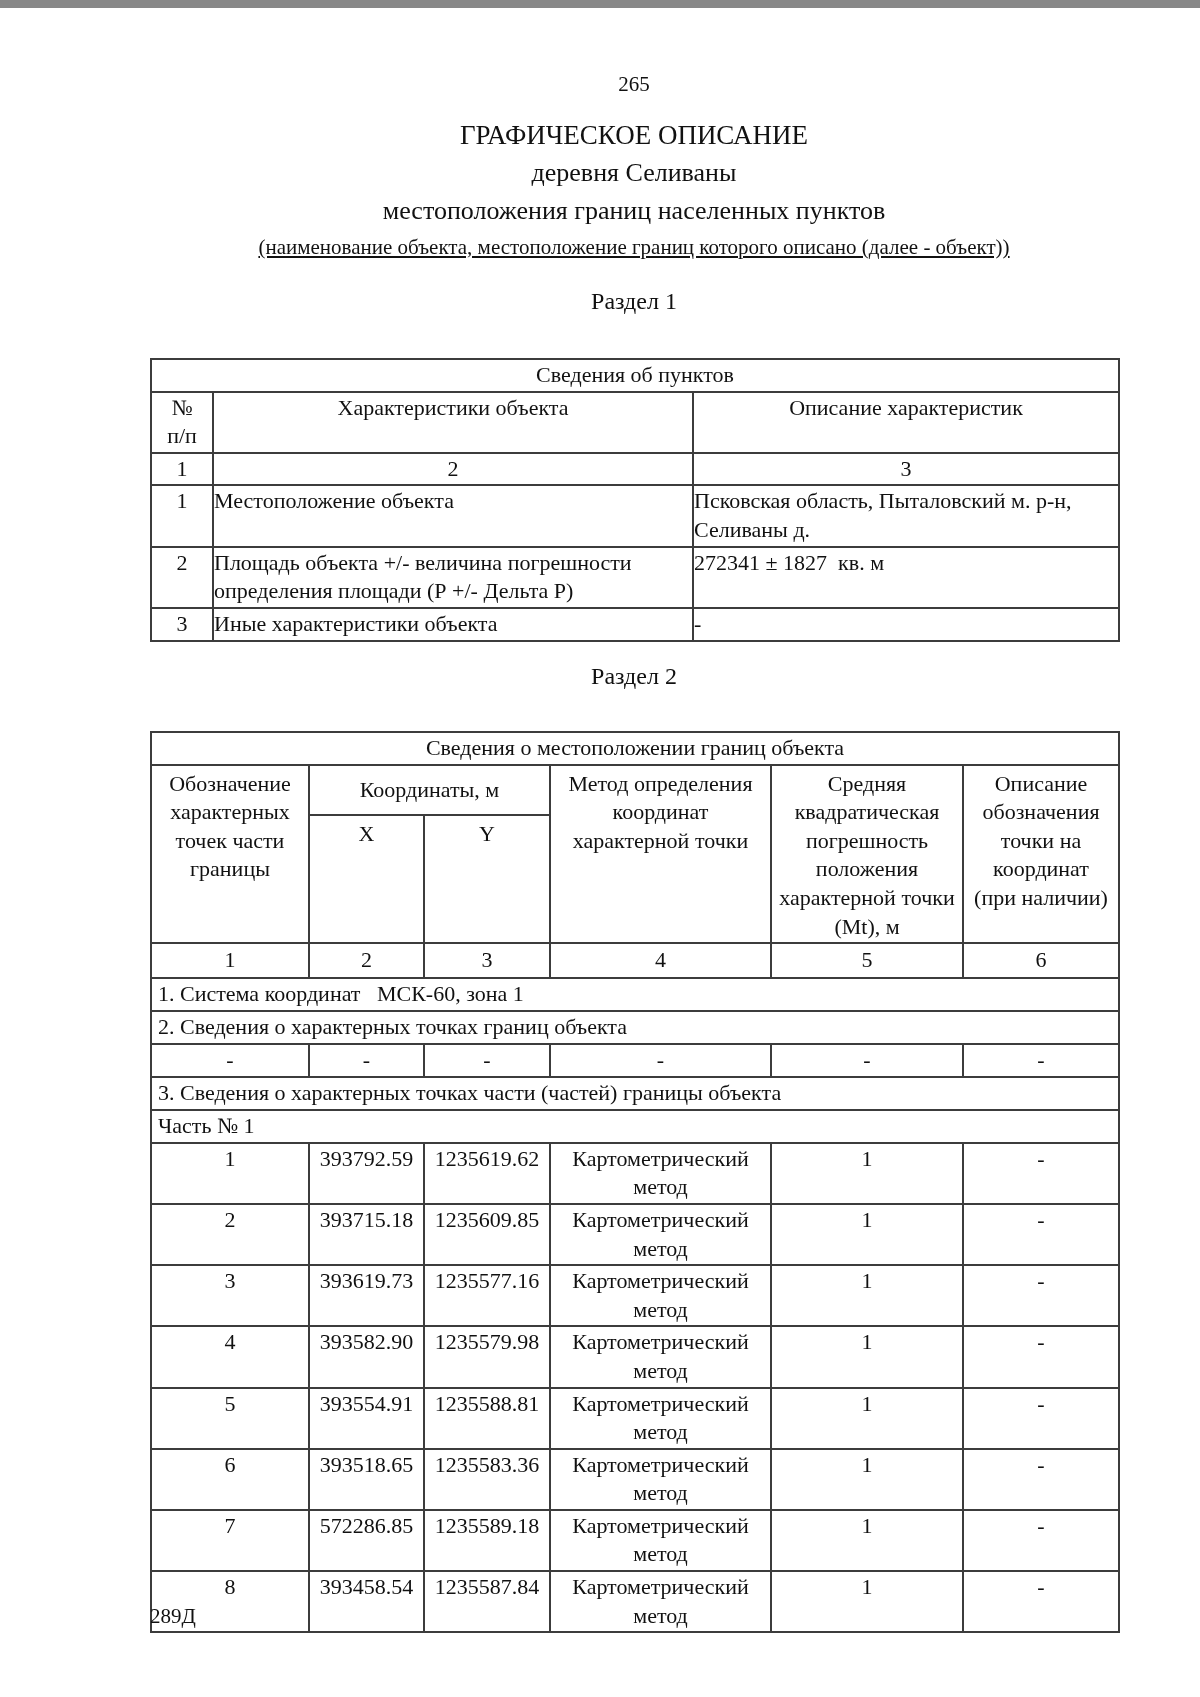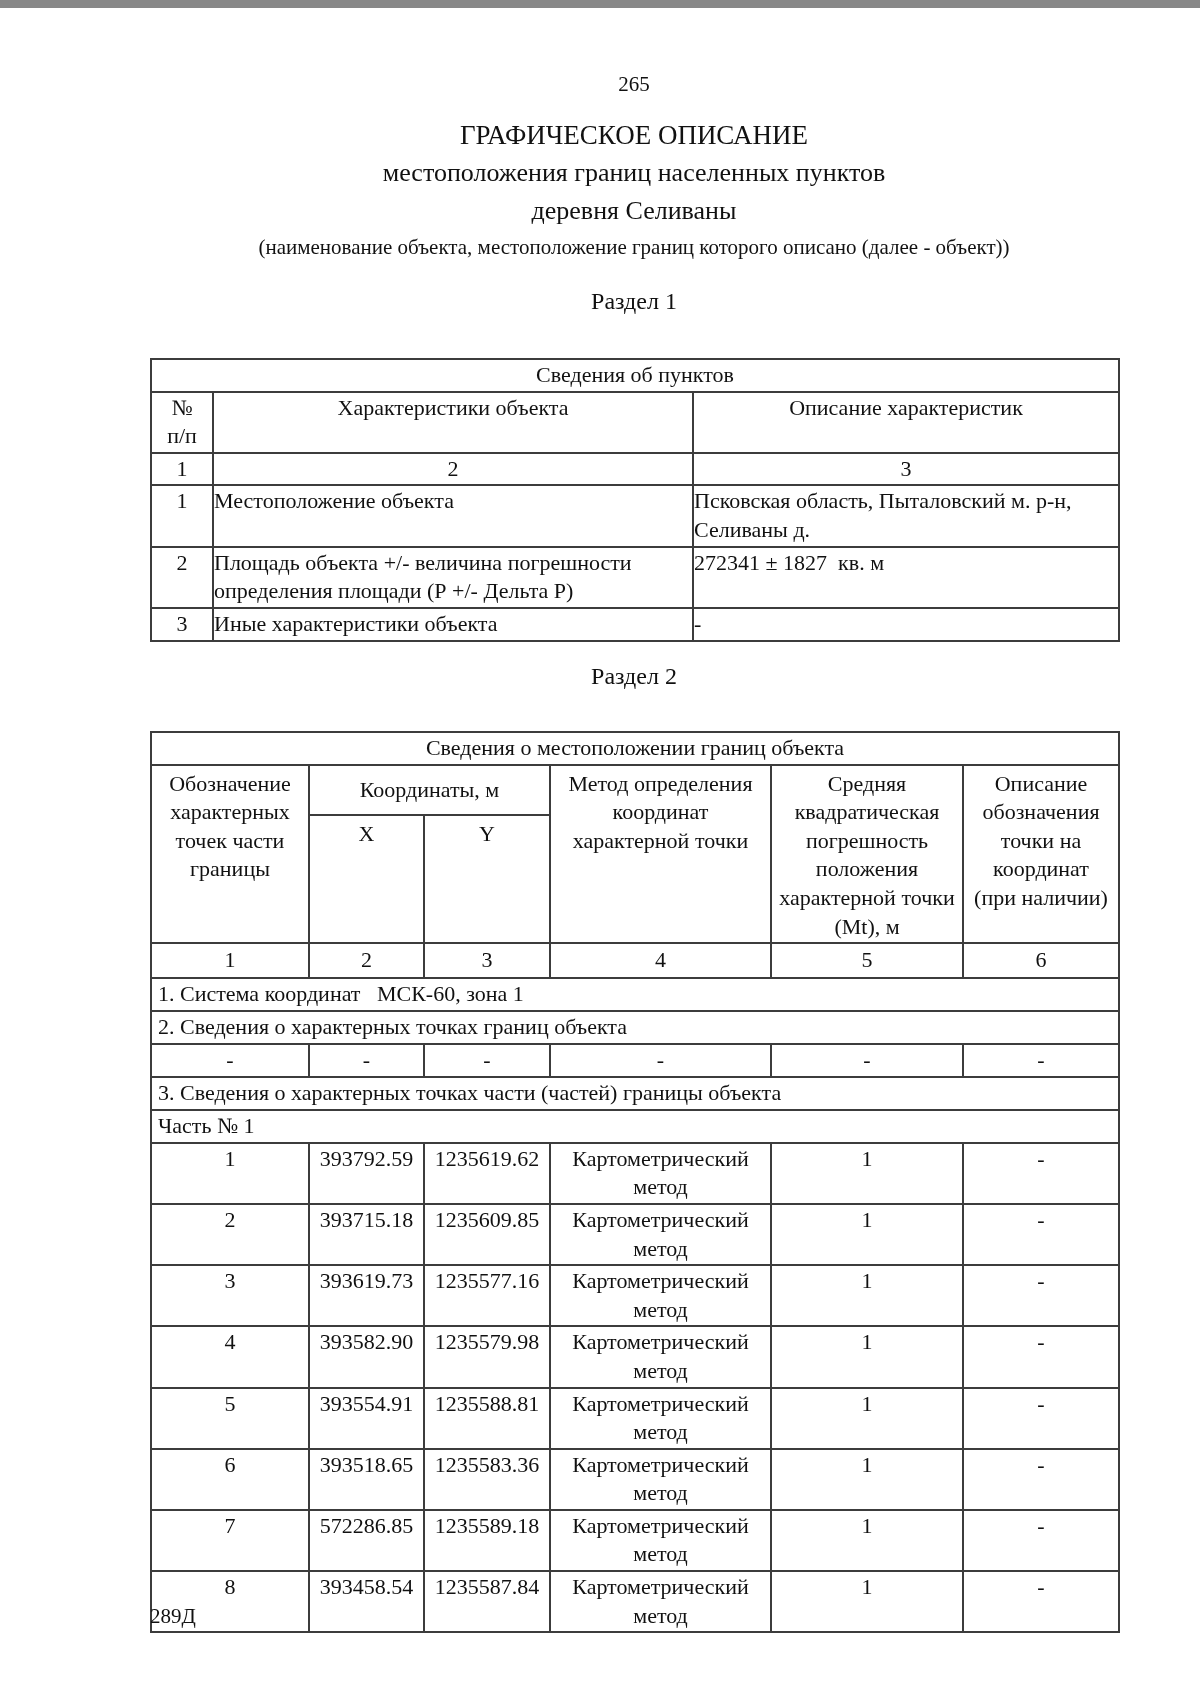--- a/index.html
+++ b/index.html
@@ -7,21 +7,21 @@
   #page {
     position:relative; width:1200px; height:1697px; background:#ffffff;
     font-family:"Liberation Serif","DejaVu Serif",serif; color:#111;
     margin:8px auto; overflow:hidden;
   }
   .abs { position:absolute; }
   .cblock { left:150px; width:968px; text-align:center; }
   #pageno { top:64px; font-size:21px; }
   #titleblock { top:108px; line-height:38px; font-size:26px; }
   #titleblock .t1 { font-size:27px; }
-  #titleblock .sub { font-size:21px; line-height:34px; }
+  #titleblock .sub { font-size:21px; line-height:34px;text-decoration:underline; }
   .sect { font-size:24px; }
   #sect1 { top:280px; }
   #sect2 { top:655px; }
   table {
     border-collapse:collapse; table-layout:fixed; width:968px;
     position:absolute; left:150px; background:#fff;
     font-size:22px; line-height:1.3; color:#111;
   }
   #t1 { top:350px; }
   #t2 { top:723px; }
@@ -48,22 +48,22 @@
 </style>
 </head>
 <body>
 
 <div id="page">
 
   <div id="pageno" class="abs cblock">265</div>
 
   <div id="titleblock" class="abs cblock">
     <div class="t1">ГРАФИЧЕСКОЕ ОПИСАНИЕ</div>
+    <div class="t2">деревня Селиваны</div>
     <div class="t2">местоположения границ населенных пунктов</div>
-    <div class="t2">деревня Селиваны</div>
     <div class="sub">(наименование объекта, местоположение границ которого описано (далее - объект))</div>
   </div>
 
   <div id="sect1" class="abs cblock sect">Раздел 1</div>
 
   <table id="t1">
     <colgroup>
         <col style="width:62px">
         <col style="width:480px">
         <col style="width:426px">

